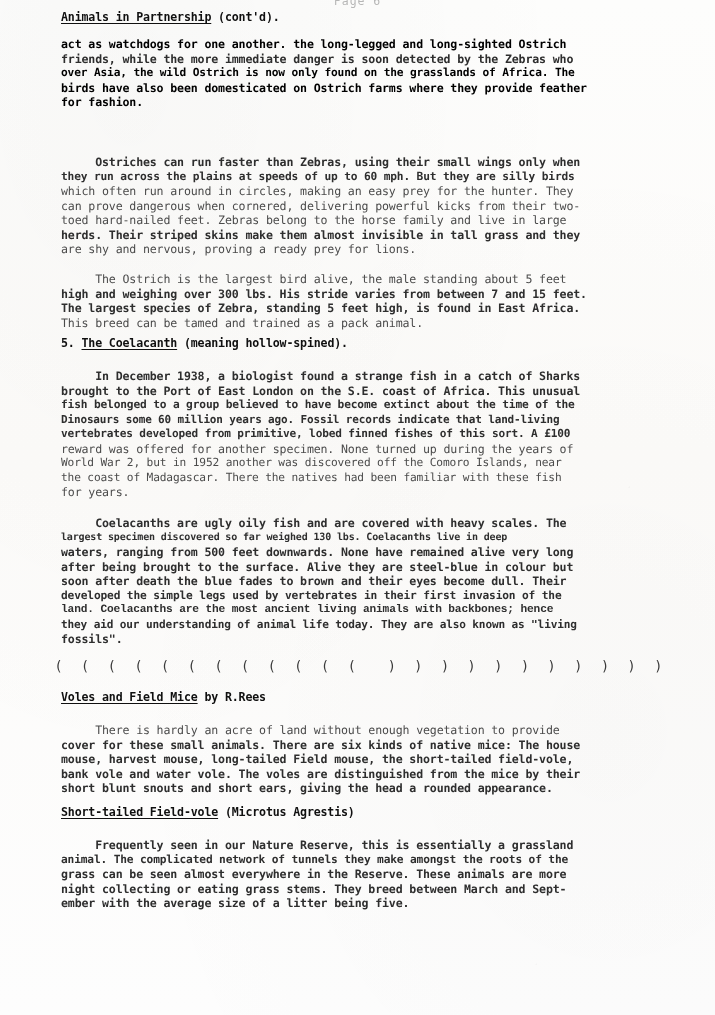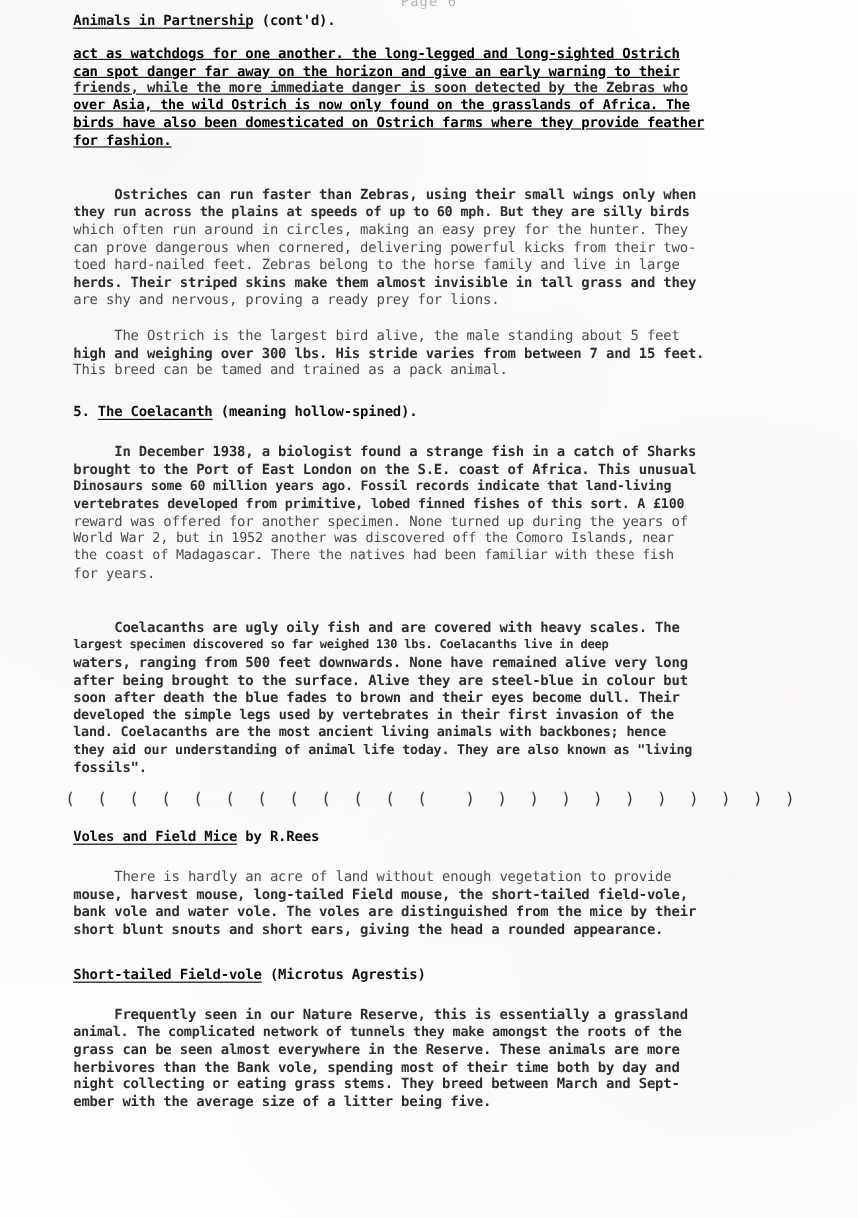--- a/index.html
+++ b/index.html
@@ -117,93 +117,94 @@
 
 <div id="page">
   <div id="sheet">
 
     <div class="pageno">Page 6</div>
 
     <div class="block" style="top:10px;">
       <div class="head"><span class="u">Animals in Partnership</span><span> (cont'd).</span></div>
     </div>
 
-    <div class="block" style="top:37px;text-decoration:underline;">
+    <div class="block" style="top:37px;">
       <div class="tline dark">act as watchdogs for one another. the long-legged and long-sighted Ostrich</div>
-      <div class="tline dark">can spot danger far away on the horizon and give an early warning to their</div>
       <div class="tline mid">friends, while the more immediate danger is soon detected by the Zebras who</div>
       <div class="tline dark" style="font-size:11.2px;">over Asia, the wild Ostrich is now only found on the grasslands of Africa. The</div>
       <div class="tline dark">birds have also been domesticated on Ostrich farms where they provide feather</div>
       <div class="tline dark">for fashion.</div>
     </div>
 
     <div class="block" style="top:155px;">
       <div class="tline mid">     Ostriches can run faster than Zebras, using their small wings only when</div>
       <div class="tline mid" style="font-size:11.2px;">they run across the plains at speeds of up to 60 mph. But they are silly birds</div>
       <div class="tline lite">which often run around in circles, making an easy prey for the hunter. They</div>
       <div class="tline lite">can prove dangerous when cornered, delivering powerful kicks from their two-</div>
       <div class="tline lite">toed hard-nailed feet. Zebras belong to the horse family and live in large</div>
       <div class="tline mid">herds. Their striped skins make them almost invisible in tall grass and they</div>
       <div class="tline lite">are shy and nervous, proving a ready prey for lions.</div>
     </div>
 
     <div class="block" style="top:272px;">
       <div class="tline lite">     The Ostrich is the largest bird alive, the male standing about 5 feet</div>
       <div class="tline mid">high and weighing over 300 lbs. His stride varies from between 7 and 15 feet.</div>
+      <div class="tline mid">The largest species of Zebra, standing 5 feet high, is found in East Africa.</div>
       <div class="tline lite">This breed can be tamed and trained as a pack animal.</div>
     </div>
 
     <div class="block" style="top:336px;">
       <div class="head"><span>5. </span><span class="u">The Coelacanth</span><span> (meaning hollow-spined).</span></div>
     </div>
 
     <div class="block" style="top:369px;">
       <div class="tline mid">     In December 1938, a biologist found a strange fish in a catch of Sharks</div>
       <div class="tline mid">brought to the Port of East London on the S.E. coast of Africa. This unusual</div>
+      <div class="tline mid" style="font-size:11.2px;">fish belonged to a group believed to have become extinct about the time of the</div>
       <div class="tline mid" style="font-size:11px;">Dinosaurs some 60 million years ago. Fossil records indicate that land-living</div>
       <div class="tline mid" style="font-size:11.1px;">vertebrates developed from primitive, lobed finned fishes of this sort. A £100</div>
       <div class="tline lite">reward was offered for another specimen. None turned up during the years of</div>
       <div class="tline lite" style="font-size:11.2px;">World War 2, but in 1952 another was discovered off the Comoro Islands, near</div>
       <div class="tline lite" style="font-size:11.2px;">the coast of Madagascar. There the natives had been familiar with these fish</div>
       <div class="tline lite">for years.</div>
     </div>
 
     <div class="block" style="top:516px;">
       <div class="tline mid">     Coelacanths are ugly oily fish and are covered with heavy scales. The</div>
       <div class="tline mid" style="font-size:10px;">largest specimen discovered so far weighed 130 lbs. Coelacanths live in deep</div>
       <div class="tline mid">waters, ranging from 500 feet downwards. None have remained alive very long</div>
       <div class="tline mid">after being brought to the surface. Alive they are steel-blue in colour but</div>
       <div class="tline mid">soon after death the blue fades to brown and their eyes become dull. Their</div>
       <div class="tline mid" style="font-size:11.2px;">developed the simple legs used by vertebrates in their first invasion of the</div>
-      <div class="tline mid" style="font-size:11.2px;">land. Coelacanths are the most ancient living animals with backbones; hence</div>
+      <div class="tline mid" style="font-size:11.2px;font-family:Liberation Mono, monospace;">land. Coelacanths are the most ancient living animals with backbones; hence</div>
       <div class="tline mid" style="font-size:11.1px;">they aid our understanding of animal life today. They are also known as "living</div>
       <div class="tline mid">fossils".</div>
     </div>
 
     <div class="divider" style="top:658px;">( ( ( ( ( ( ( ( ( ( ( (  ) ) ) ) ) ) ) ) ) ) )</div>
 
     <div class="block" style="top:690px;">
       <div class="head"><span class="u">Voles and Field Mice</span><span> by R.Rees</span></div>
     </div>
 
     <div class="block" style="top:723px;">
       <div class="tline lite">     There is hardly an acre of land without enough vegetation to provide</div>
+      <div class="tline mid">cover for these small animals. There are six kinds of native mice: The house</div>
       <div class="tline mid">mouse, harvest mouse, long-tailed Field mouse, the short-tailed field-vole,</div>
       <div class="tline mid">bank vole and water vole. The voles are distinguished from the mice by their</div>
       <div class="tline mid">short blunt snouts and short ears, giving the head a rounded appearance.</div>
     </div>
 
     <div class="block" style="top:805px;">
       <div class="head"><span class="u">Short-tailed Field-vole</span><span> (Microtus Agrestis)</span></div>
     </div>
 
     <div class="block" style="top:838px;">
       <div class="tline mid">     Frequently seen in our Nature Reserve, this is essentially a grassland</div>
       <div class="tline mid" style="font-size:11.2px;">animal. The complicated network of tunnels they make amongst the roots of the</div>
       <div class="tline mid">grass can be seen almost everywhere in the Reserve. These animals are more</div>
-      <div class="tline mid">herbivores than the Bank vole, spending most of their time both by day and</div>
       <div class="tline mid">night collecting or eating grass stems. They breed between March and Sept-</div>
       <div class="tline mid">ember with the average size of a litter being five.</div>
     </div>
 
   </div>
   <div id="speckle"></div>
 </div>
 
 </body></html>

